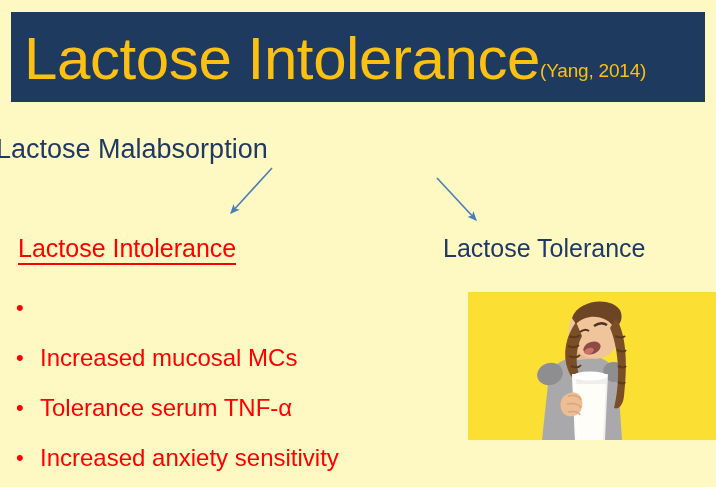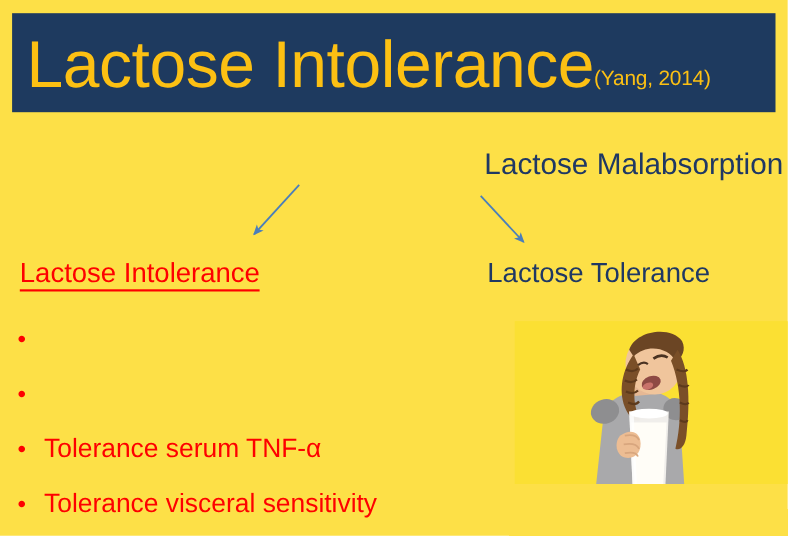--- a/index.html
+++ b/index.html
@@ -10,21 +10,21 @@
   body {
     width: 716px;
     height: 487px;
     font-family: "Liberation Sans", sans-serif;
     overflow: hidden;
   }
   #slide {
     position: relative;
     width: 716px;
     height: 487px;
-    background: #fde047;
+    background: #fef9c3;
   }
 
   
   #title-banner {
     position: absolute;
     left: 11px;
     top: 12px;
     width: 694px;
     height: 90px;
     background: #1e3a5f;
@@ -53,21 +53,21 @@
     position: relative;
     top: -2px;
   }
 
   
   #malabsorption-label {
     position: absolute;
     left: 0;
     top: 134px;
     width: 716px;
-    text-align: right;
+    text-align: left;
     font-size: 27px;
     color: #1f3864;
     letter-spacing: 0px;
   }
   
   #malabsorption-label > span { position: relative; left: -4px; }
 
   
   #arrows {
     position: absolute;
@@ -173,28 +173,29 @@
   <div id="tolerance-heading">
     <span>Lactose Tolerance</span>
   </div>
 
   <ul id="symptom-list">
     <li>
       <span class="dot">•</span>
     </li>
     <li>
       <span class="dot">•</span>
+      <span>Increased mucosal MCs</span>
     </li>
     <li>
       <span class="dot">•</span>
       <span>Tolerance serum TNF-α</span>
     </li>
     <li>
       <span class="dot">•</span>
-      <span>Tolerance visceral sensitivity</span>
+      <span>Increased anxiety sensitivity</span>
     </li>
   </ul>
 
   <div id="milk-photo">
     <svg class="photo-svg" viewBox="0 0 248 148" width="248" height="148">
       <rect x="0" y="0" width="248" height="148" fill="#fbe033"></rect>
 
       <path d="M80 92 C80 76 92 66 112 64 C132 62 148 70 150 88 L154 148 L74 148 Z" fill="#a9a9ab"></path>
 
       <ellipse cx="82" cy="82" rx="13" ry="11" fill="#8e8e90" transform="rotate(-18 82 82)"></ellipse>

